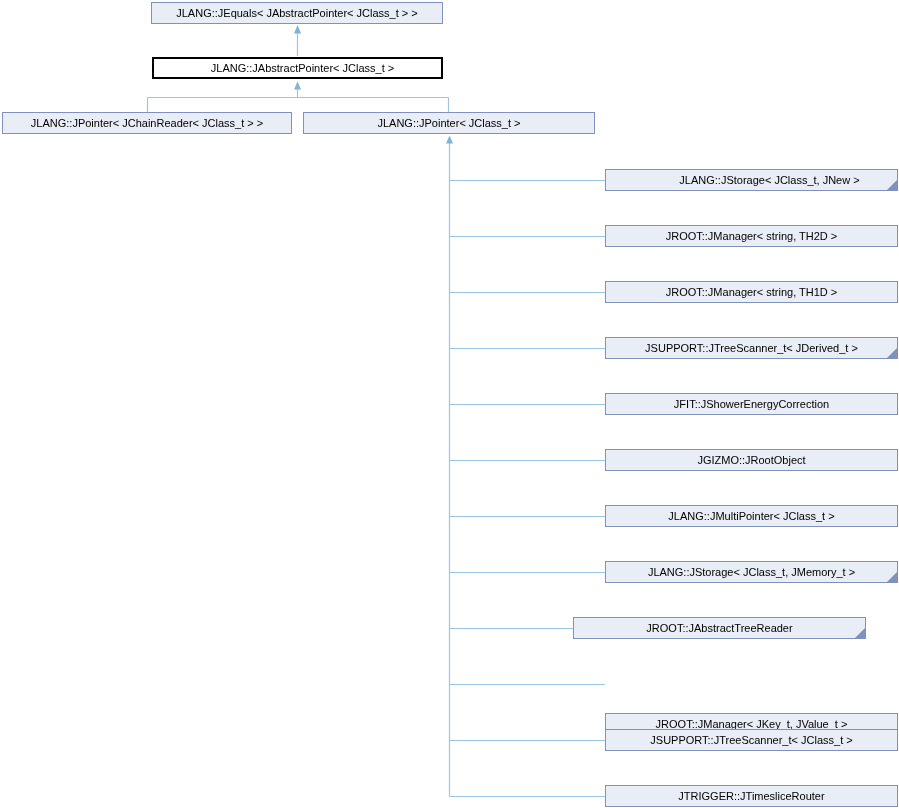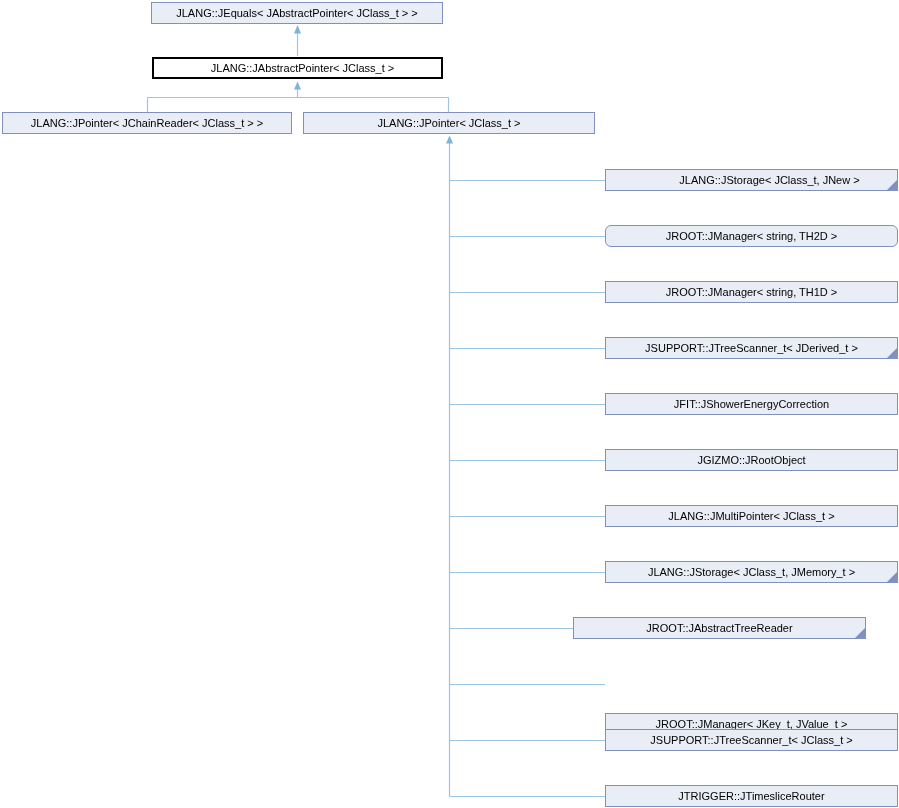--- a/index.html
+++ b/index.html
@@ -85,21 +85,21 @@
 
   <div class="node" style="left:2px;top:112px;width:290px;">JLANG::JPointer&lt; JChainReader&lt; JClass_t &gt; &gt;</div>
 
   <div class="node" style="left:303px;top:112px;width:292px;">JLANG::JPointer&lt; JClass_t &gt;</div>
 
   <div class="node truncated" style="left:605px;top:169px;width:293px;padding-left:36px;">
     <span>JLANG::JStorage&lt; JClass_t, JNew &gt;</span>
     <i class="fold"></i>
   </div>
 
-  <div class="node" style="left:605px;top:225px;width:293px;border-radius:6px;">
+  <div class="node" style="left:605px;top:225px;width:293px;">
     <span>JROOT::JManager&lt; string, TH2D &gt;</span>
     
   </div>
 
   <div class="node" style="left:605px;top:281px;width:293px;">
     <span>JROOT::JManager&lt; string, TH1D &gt;</span>
     
   </div>
 
   <div class="node truncated" style="left:605px;top:337px;width:293px;">

